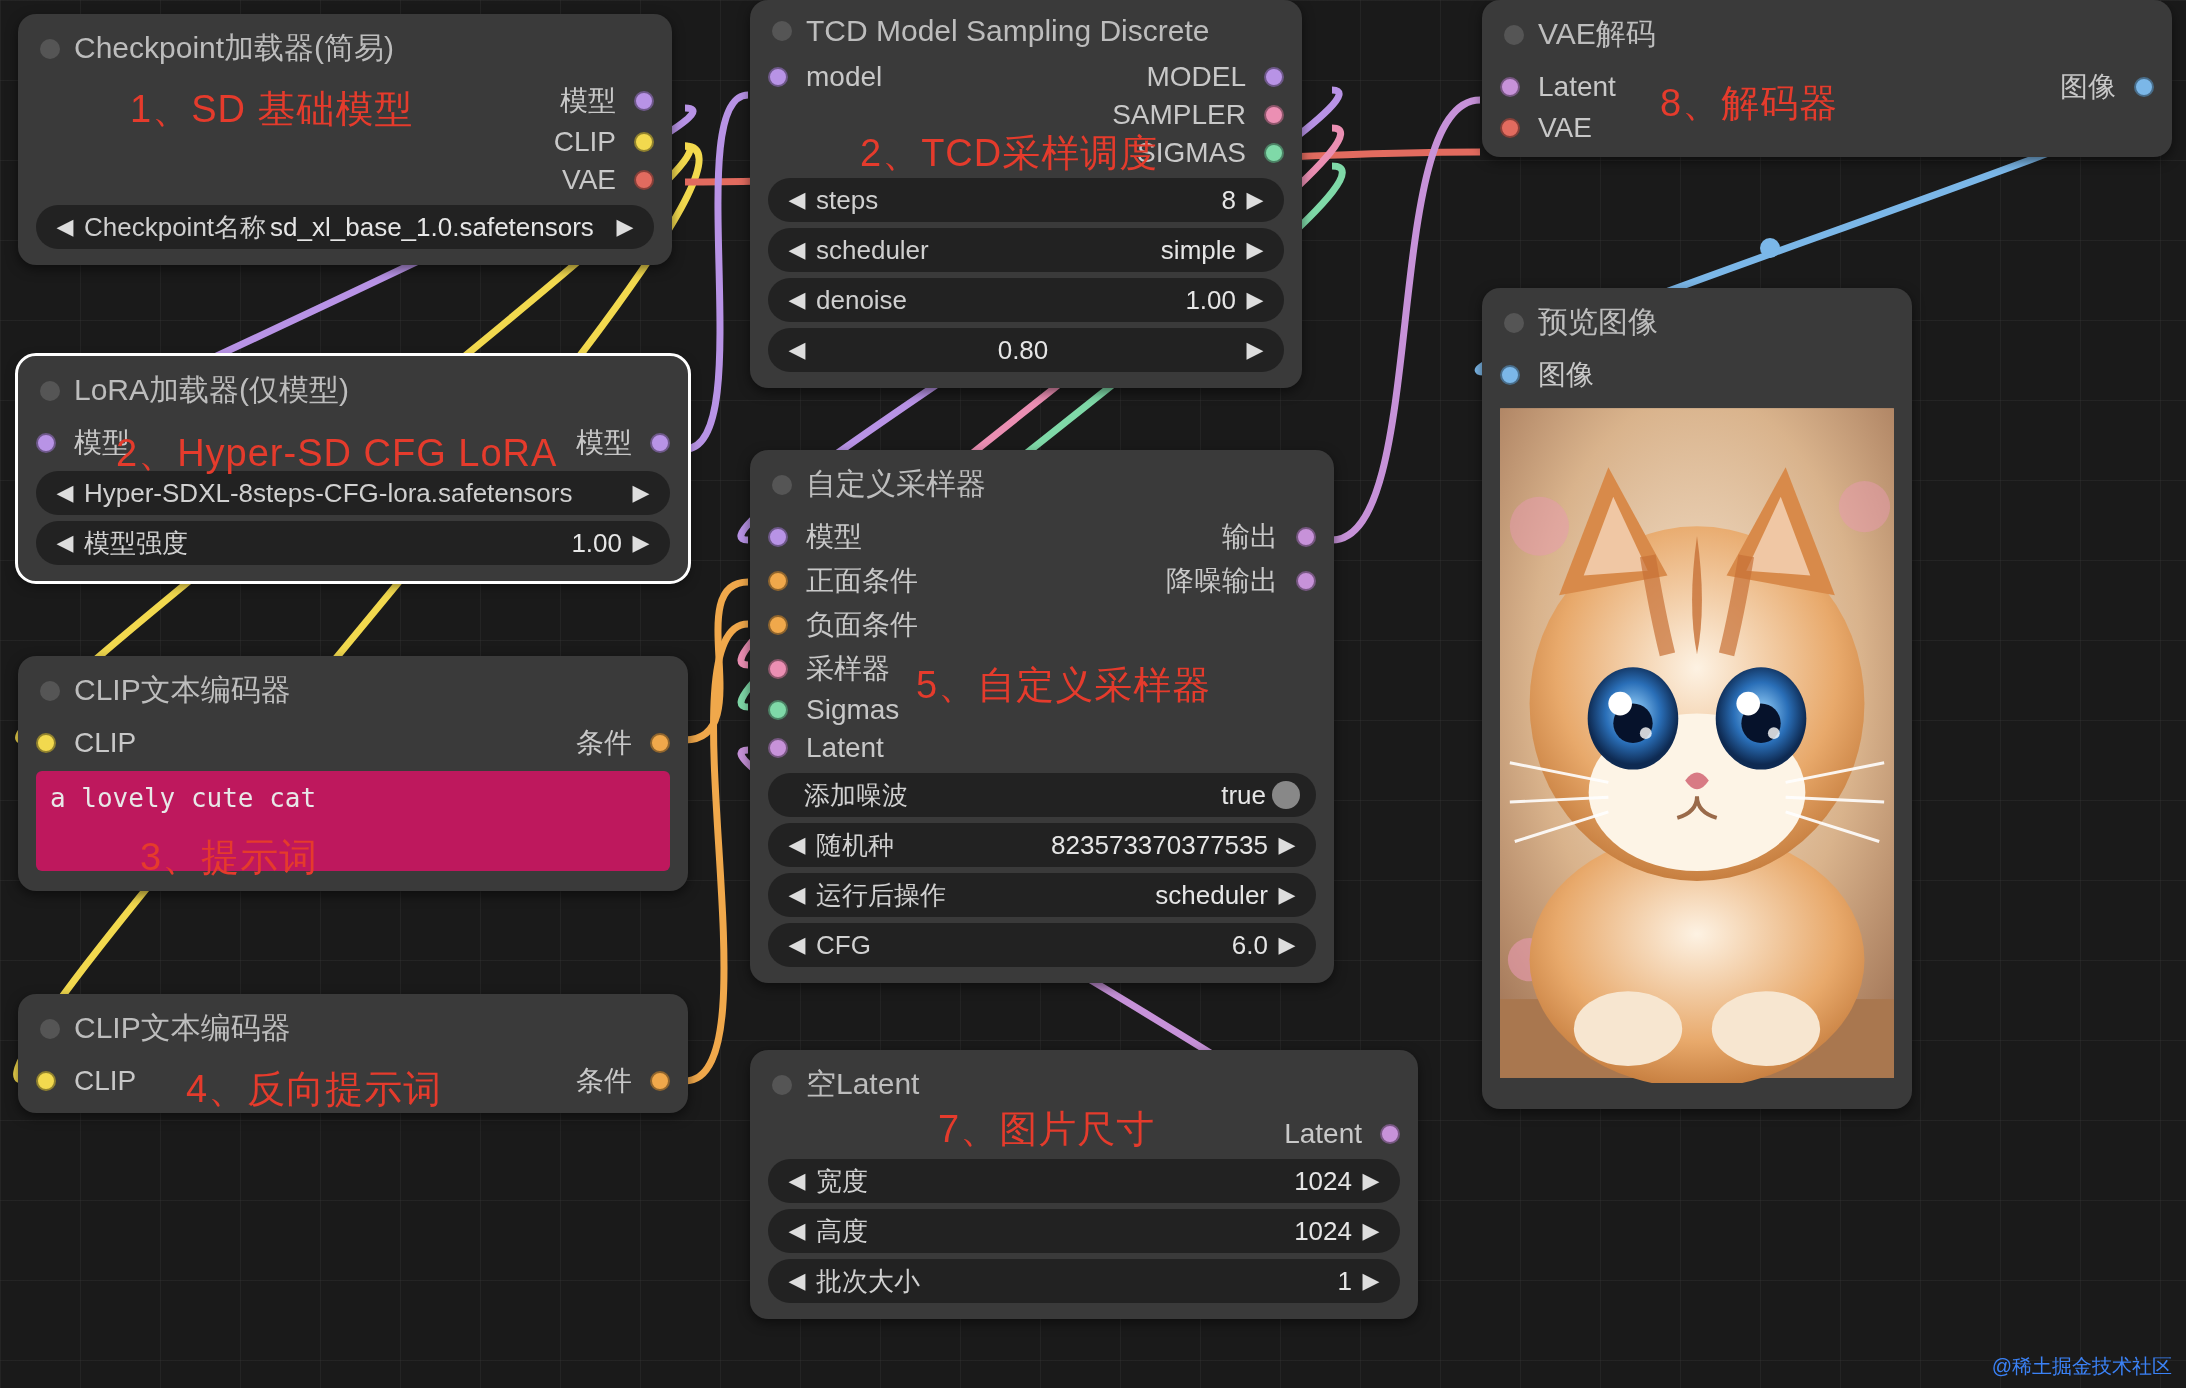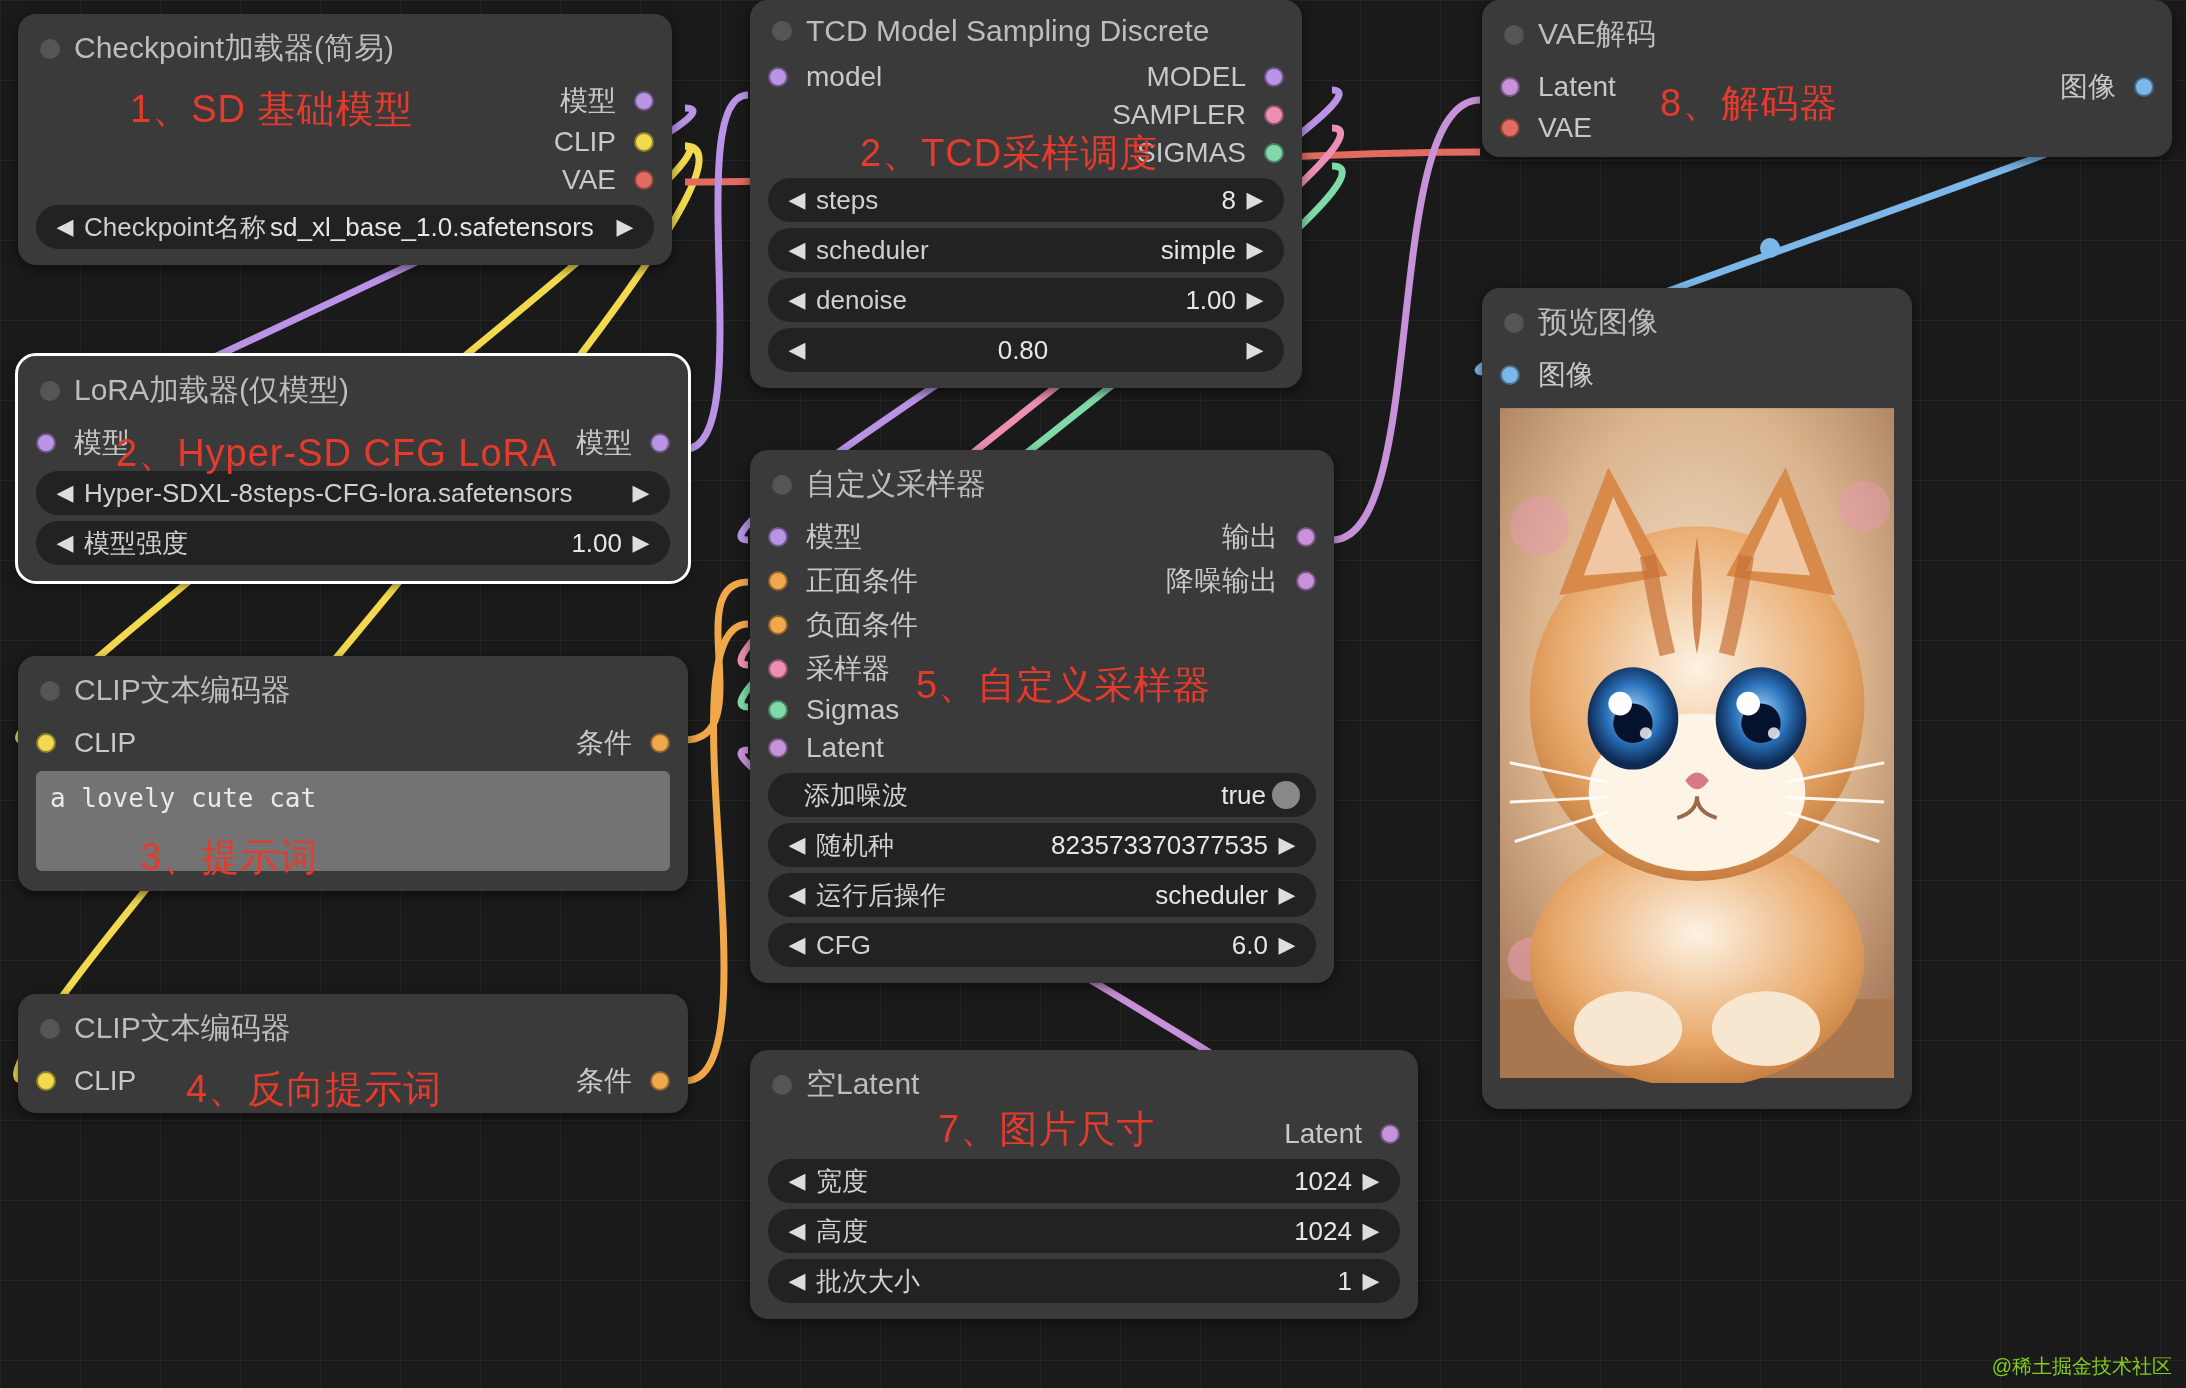--- a/index.html
+++ b/index.html
@@ -61,21 +61,21 @@
   .widget .arrow { color:#ddd; font-size:22px; width:26px; text-align:center; }
   .widget .wlabel { flex:1; padding-left:6px; }
   .widget .wval { color:#e6e6e6; padding-right:6px; }
   .widget.toggle { justify-content:space-between; }
   .widget.toggle .knob {
     width:28px; height:28px; border-radius:50%; background:#888;
   }
 
   .textarea {
     margin: 6px 18px 10px 18px;
-    background:#737373;
+    background:#be185d;
     border-radius: 6px;
     padding: 12px 14px;
     font-family: "Menlo","Consolas",monospace;
     font-size: 26px;
     color:#e8e8e8;
     min-height: 100px;
     white-space: pre;
   }
 
   .annot {
@@ -88,21 +88,21 @@
   }
 
   .preview-img {
     margin: 6px 18px 12px 18px;
     width: calc(100% - 36px);
     border-radius: 6px;
     overflow:hidden;
   }
   .watermark {
     position:absolute; right:14px; bottom:8px;
-    color:#84cc16; font-size:20px;
+    color:#3b82f6; font-size:20px;
   }
 
   
   .c-model  { background:#b893e6; }
   .c-clip   { background:#f2d94e; }
   .c-vae    { background:#e26b5f; }
   .c-cond   { background:#f0a84b; }
   .c-sampler{ background:#eb8fb3; }
   .c-sigmas { background:#7fd9a8; }
   .c-latent { background:#c792d9; }

